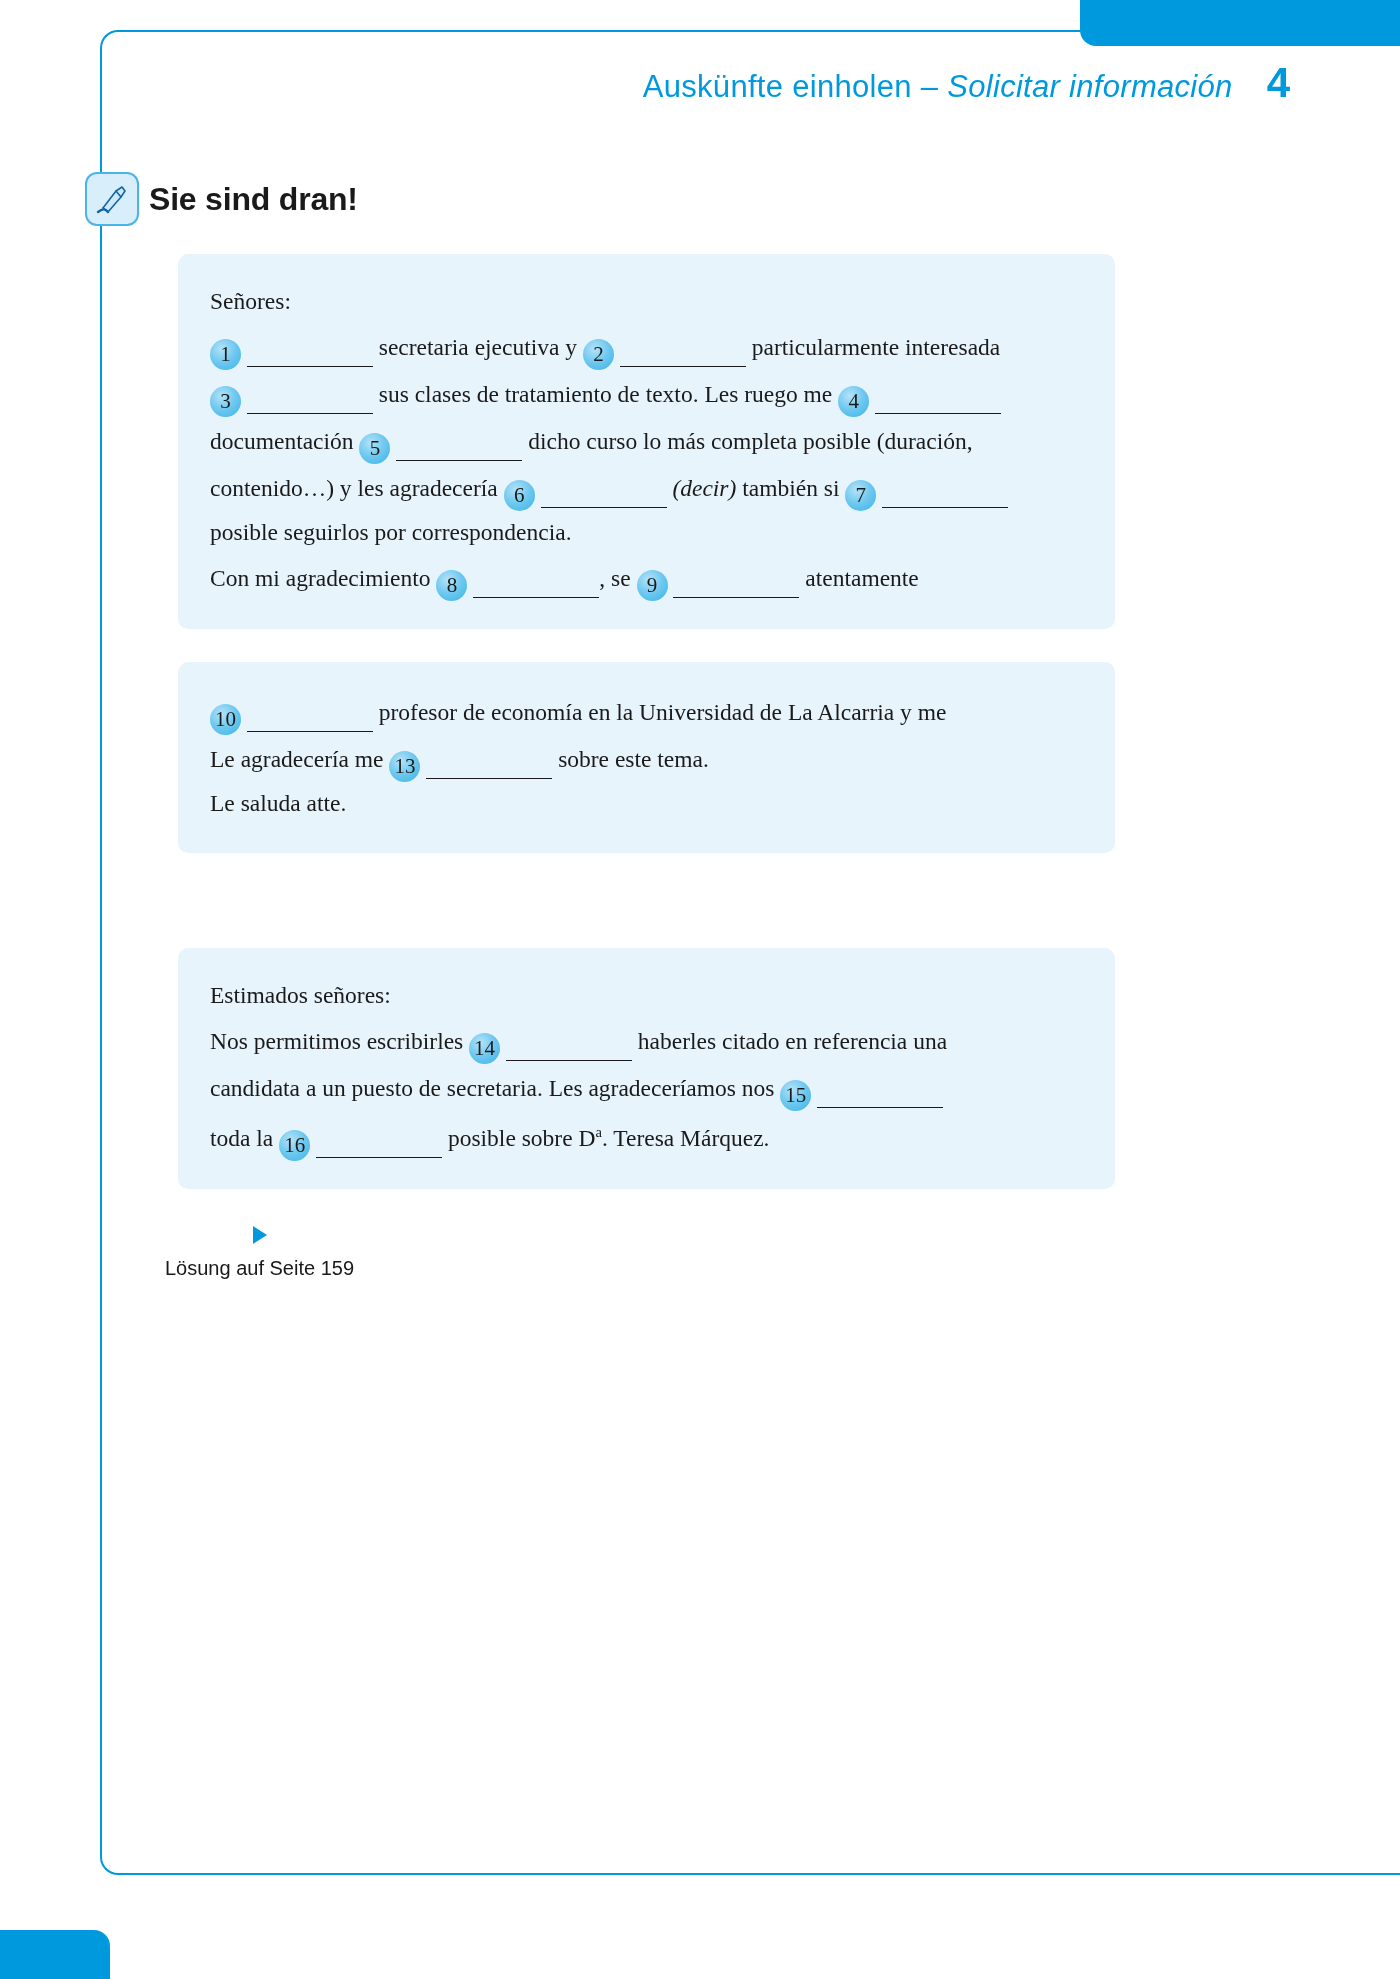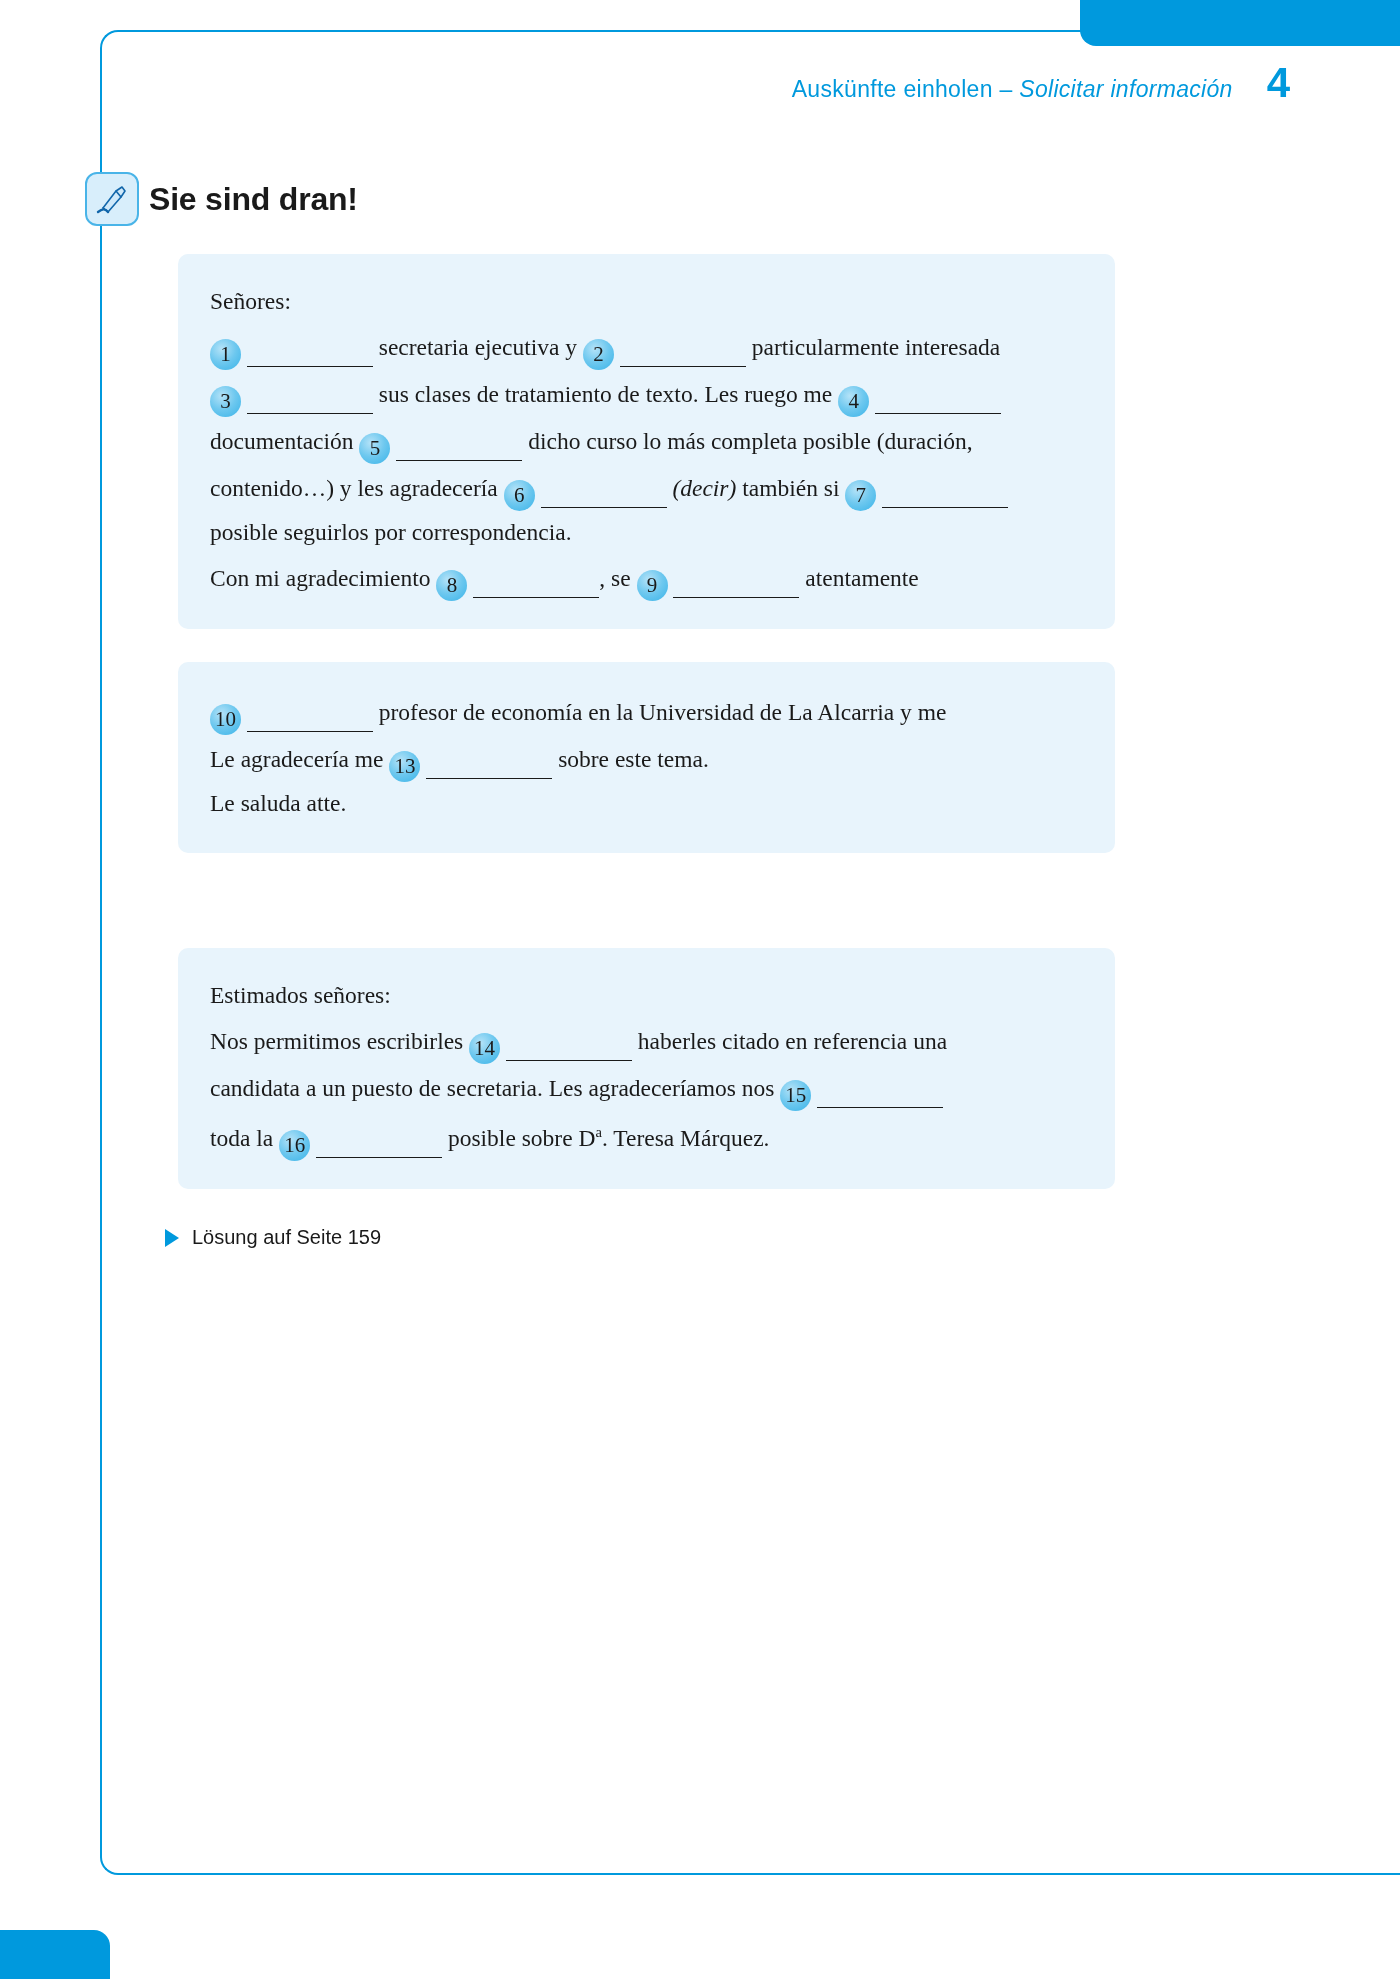--- a/index.html
+++ b/index.html
@@ -70,21 +70,21 @@
   #header {
     position: absolute;
     right: 110px;
     top: 62px;
     display: flex;
     align-items: baseline;
     gap: 34px;
   }
   .header-line {
     font-family: "Liberation Sans", sans-serif;
-    font-size: 23px;
+    font-size: 31px;
     color: #0099dd;
     letter-spacing: 0.3px;
     white-space: nowrap;
   }
   .header-line .es { font-style: italic; }
   #chapter-number {
     font-family: "Liberation Sans", sans-serif;
     font-size: 42px;
     font-weight: bold;
     color: #0099dd;
@@ -166,20 +166,21 @@
   .sup { font-size: 0.62em; vertical-align: super; }
 
   
   #solution-note {
     position: absolute;
     left: 165px;
     top: 1226px;
     display: flex;
     align-items: center;
     gap: 13px;
+    flex-direction: column;
   }
   #triangle-icon {
     width: 0;
     height: 0;
     border-left: 14px solid #0099dd;
     border-top: 9px solid transparent;
     border-bottom: 9px solid transparent;
   }
   #solution-text {
     font-family: "Liberation Sans", sans-serif;

